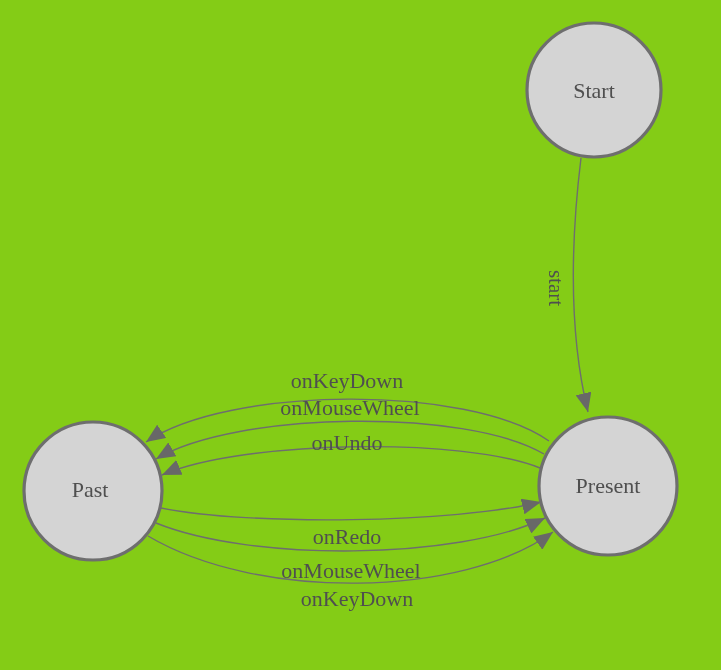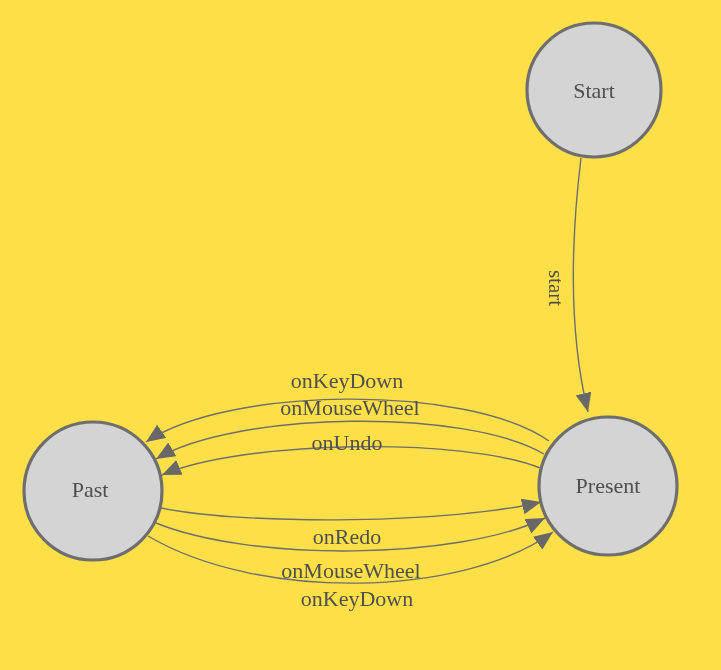--- a/index.html
+++ b/index.html
@@ -7,21 +7,21 @@
     padding: 0;
     background: #ffffff;
     width: 721px;
     height: 670px;
     overflow: hidden;
   }
   .stage {
     position: relative;
     width: 721px;
     height: 670px;
-    background: #fde047;
+    background: #84cc16;
   }
   svg { display: block; }
   circle.state {
     fill: var(--node_fill, #d4d4d4);
     stroke: var(--node_border, #6e6e6e);
     stroke-width: 3.2;
   }
   path.edge {
     fill: none;
     stroke: var(--edge_line, #6e6e6e);

